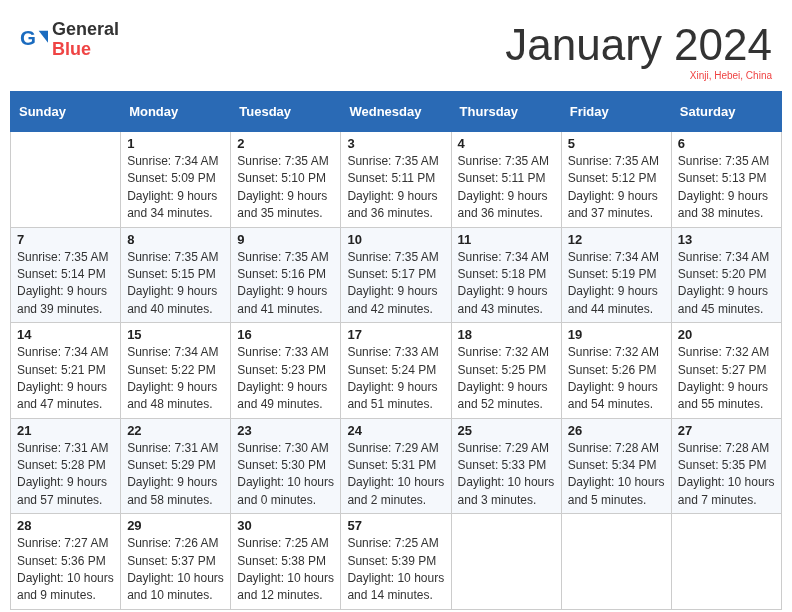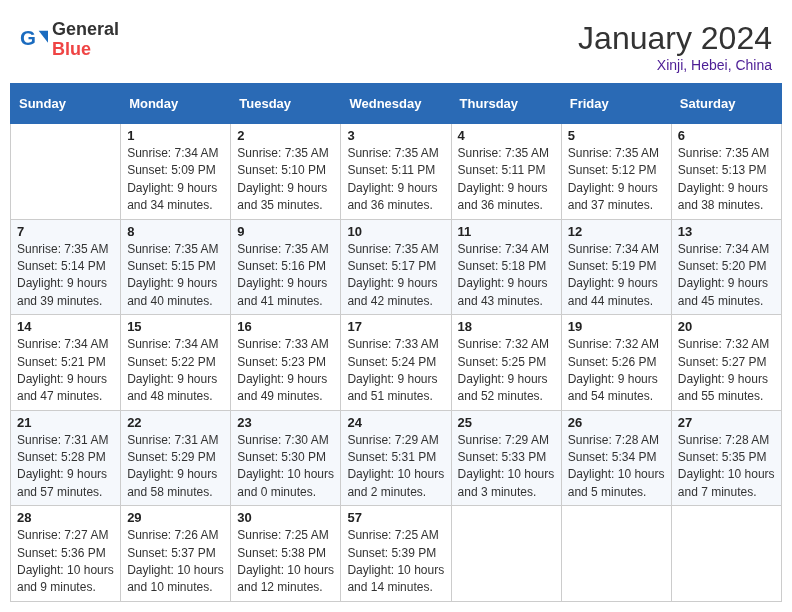--- a/index.html
+++ b/index.html
@@ -31,27 +31,27 @@
       color: #1a6bbf;
     }
     .logo-icon {
       width: 28px;
       height: 28px;
     }
     .title-block {
       text-align: right;
     }
     .month-title {
-      font-size: 32px;
+      font-size: 44px;
       font-weight: normal;
       color: #333;
     }
     .location {
-      font-size: 14px;
-      color: #4c1d95;
+      font-size: 10px;
+      color: #ef4444;
     }
     .calendar-table {
       width: 100%;
       border-collapse: collapse;
       margin-top: 5px;
     }
     .calendar-table th {
       background-color: #2a6ab5;
       color: #fff;
       text-align: left;

